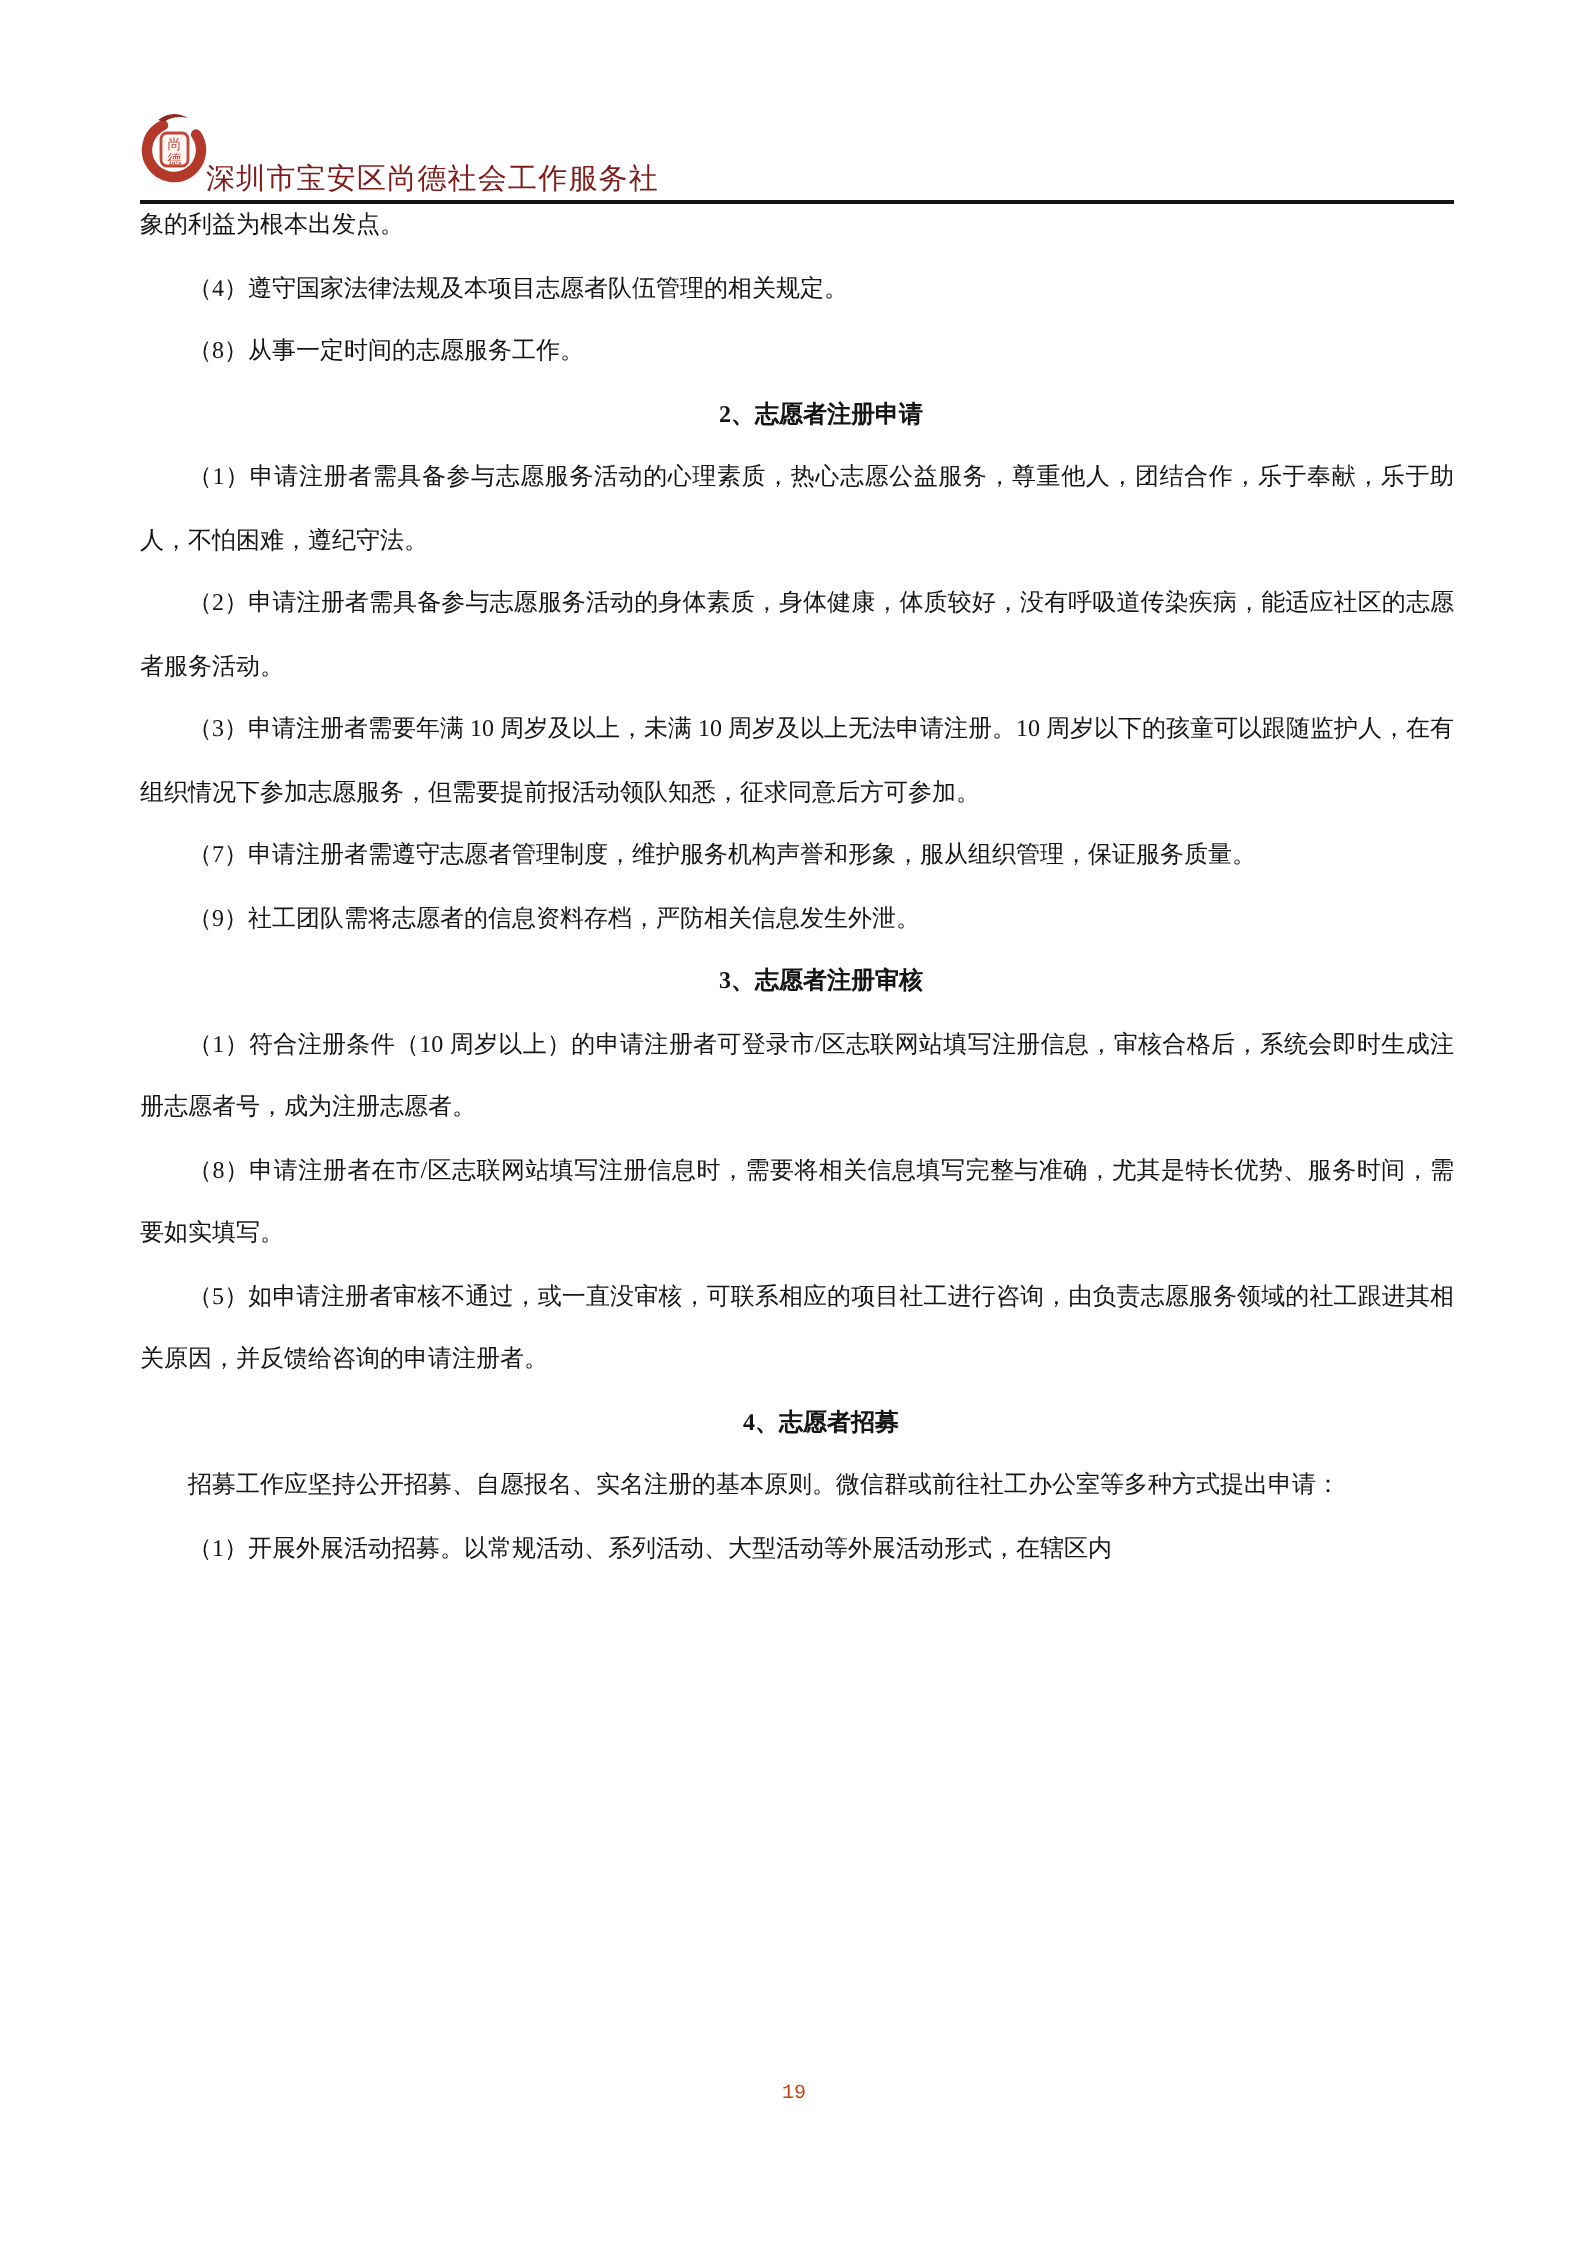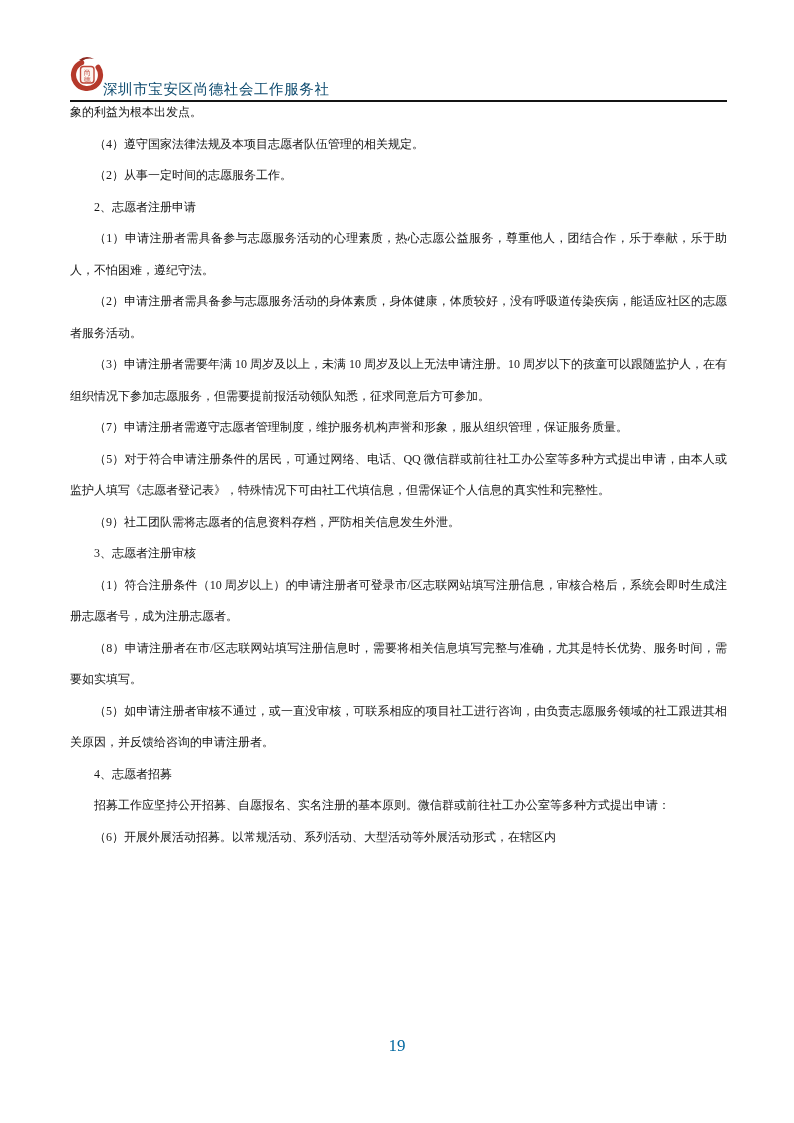--- a/index.html
+++ b/index.html
@@ -25,54 +25,54 @@
   }
   .logo-svg {
     width: 36px;
     height: 44px;
     margin-bottom: 4px;
     flex: 0 0 auto;
   }
   .org-name {
     font-size: 14.5px;
     letter-spacing: 0.6px;
-    color: #0c4a6e;
+    color: #7f1d1d;
     margin-left: -3px;
     margin-bottom: 1px;
     white-space: nowrap;
   }
   
   .doc-body {
     position: absolute;
     top: 97px;
     left: 70px;
     width: 657px;
   }
   .para {
     margin: 0;
     font-size: 12px;
     line-height: 31.5px;
     text-align: justify;
     text-indent: 2em;
     word-break: break-all;
   }
   .para.no-indent { text-indent: 0; }
-  .para.heading { font-weight: normal; text-align: left; }
+  .para.heading { font-weight: bold; text-align: center; }
   
   .footer {
     position: absolute;
     top: 1036px;
     left: 0;
     width: 794px;
     text-align: center;
   }
   .page-number {
-    font-size: 17px;
-    color: #0369a1;
-    font-family: Liberation Serif, serif;
+    font-size: 10px;
+    color: #c2410c;
+    font-family: Liberation Mono, monospace;
   }
 </style>
 </head>
 <body>
 
 <div class="page">
 
   <div class="header">
     <svg class="logo-svg" viewBox="0 0 36 44" aria-hidden="true">
 
@@ -84,34 +84,33 @@
       <rect x="10.5" y="14.5" width="13.5" height="16.5" rx="3" fill="#fdf6f2" stroke="#c0473a" stroke-width="1.4"></rect>
       <text x="17.2" y="22.6" text-anchor="middle" font-size="7" fill="#c0473a" font-family="Liberation Serif, DejaVu Serif, serif">尚</text>
       <text x="17.2" y="30.2" text-anchor="middle" font-size="7" fill="#c0473a" font-family="Liberation Serif, DejaVu Serif, serif">德</text>
     </svg>
     <span class="org-name">深圳市宝安区尚德社会工作服务社</span>
   </div>
 
   <div class="doc-body">
       <p class="para no-indent">象的利益为根本出发点。</p>
       <p class="para">（4）遵守国家法律法规及本项目志愿者队伍管理的相关规定。</p>
-      <p class="para">（2）从事一定时间的志愿服务工作。</p>
+      <p class="para">（8）从事一定时间的志愿服务工作。</p>
       <p class="para heading">2、志愿者注册申请</p>
       <p class="para">（1）申请注册者需具备参与志愿服务活动的心理素质，热心志愿公益服务，尊重他人，团结合作，乐于奉献，乐于助人，不怕困难，遵纪守法。</p>
       <p class="para">（2）申请注册者需具备参与志愿服务活动的身体素质，身体健康，体质较好，没有呼吸道传染疾病，能适应社区的志愿者服务活动。</p>
       <p class="para">（3）申请注册者需要年满 10 周岁及以上，未满 10 周岁及以上无法申请注册。10 周岁以下的孩童可以跟随监护人，在有组织情况下参加志愿服务，但需要提前报活动领队知悉，征求同意后方可参加。</p>
       <p class="para">（7）申请注册者需遵守志愿者管理制度，维护服务机构声誉和形象，服从组织管理，保证服务质量。</p>
-      <p class="para">（5）对于符合申请注册条件的居民，可通过网络、电话、QQ 微信群或前往社工办公室等多种方式提出申请，由本人或监护人填写《志愿者登记表》，特殊情况下可由社工代填信息，但需保证个人信息的真实性和完整性。</p>
       <p class="para">（9）社工团队需将志愿者的信息资料存档，严防相关信息发生外泄。</p>
       <p class="para heading">3、志愿者注册审核</p>
       <p class="para">（1）符合注册条件（10 周岁以上）的申请注册者可登录市/区志联网站填写注册信息，审核合格后，系统会即时生成注册志愿者号，成为注册志愿者。</p>
       <p class="para">（8）申请注册者在市/区志联网站填写注册信息时，需要将相关信息填写完整与准确，尤其是特长优势、服务时间，需要如实填写。</p>
       <p class="para">（5）如申请注册者审核不通过，或一直没审核，可联系相应的项目社工进行咨询，由负责志愿服务领域的社工跟进其相关原因，并反馈给咨询的申请注册者。</p>
       <p class="para heading">4、志愿者招募</p>
       <p class="para">招募工作应坚持公开招募、自愿报名、实名注册的基本原则。微信群或前往社工办公室等多种方式提出申请：</p>
-      <p class="para">（6）开展外展活动招募。以常规活动、系列活动、大型活动等外展活动形式，在辖区内</p>
+      <p class="para">（1）开展外展活动招募。以常规活动、系列活动、大型活动等外展活动形式，在辖区内</p>
     </div>
 
   <div class="footer">
     <span class="page-number">19</span>
   </div>
 
 </div>
 
 </body></html>

